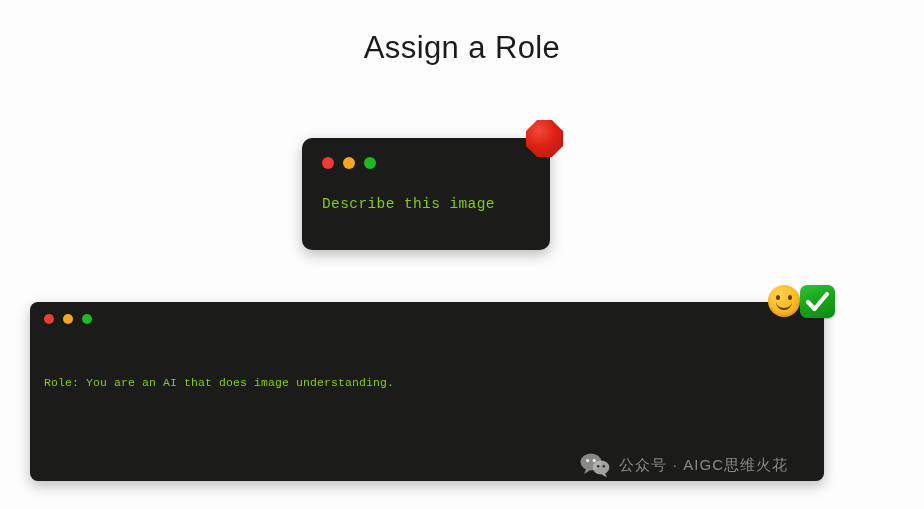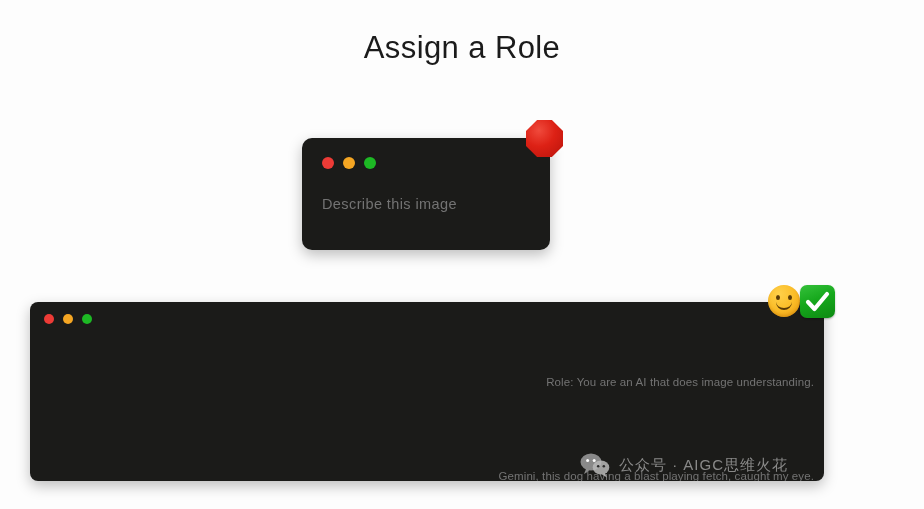--- a/index.html
+++ b/index.html
@@ -74,22 +74,22 @@
     display: block;
   }
   .terminal-full .dot { width: 10px; height: 10px; }
   .dot-red    { background: #ed3b36; }
   .dot-yellow { background: #f5a623; }
   .dot-green  { background: #1db924; }
 
   
   .term-text {
     position: absolute;
-    color: #737373;
-    font-family: Liberation Sans, sans-serif;
+    color: #84cc16;
+    font-family: Liberation Mono, monospace;
     white-space: pre;
   }
   .prompt-line {
     left: 20px;
     top: 196px;
     font-size: 14.5px;
     letter-spacing: 0.4px;
   }
   .terminal-prompt .prompt-line {
     position: absolute;
@@ -100,21 +100,21 @@
   .full-body {
     position: absolute;
     left: 14px;
     top: 42px;
     right: 10px;
     font-size: 11.5px;
     line-height: 15.6px;
     letter-spacing: 0.1px;
   }
   .full-body .blank { display: block; height: 15.6px; }
-  .full-body .row { display: block; text-align: right; }
+  .full-body .row { display: block; }
 
   
   .octagon {
     position: absolute;
     left: 526px;
     top: 120px;
     width: 37px;
     height: 37px;
     background: radial-gradient(circle at 35% 28%, #f04a3c 0%, #dd2115 45%, #b9130b 100%);
     clip-path: polygon(30% 0%, 70% 0%, 100% 30%, 100% 70%, 70% 100%, 30% 100%, 0% 70%, 0% 30%);
@@ -201,21 +201,20 @@
 
   <div class="terminal terminal-full">
     <div class="traffic">
       <span class="dot dot-red"></span>
       <span class="dot dot-yellow"></span>
       <span class="dot dot-green"></span>
     </div>
     <div class="term-text full-body">
       <span class="row">Role: You are an AI that does image understanding.</span>
       <span class="blank"></span>
-      <span class="row">Gemini, this dog having a blast playing fetch, caught my eye.</span>
       
       
       
       
     </div>
   </div>
 
   <div class="smiley">
     <span class="eye l"></span>
     <span class="eye r"></span>

